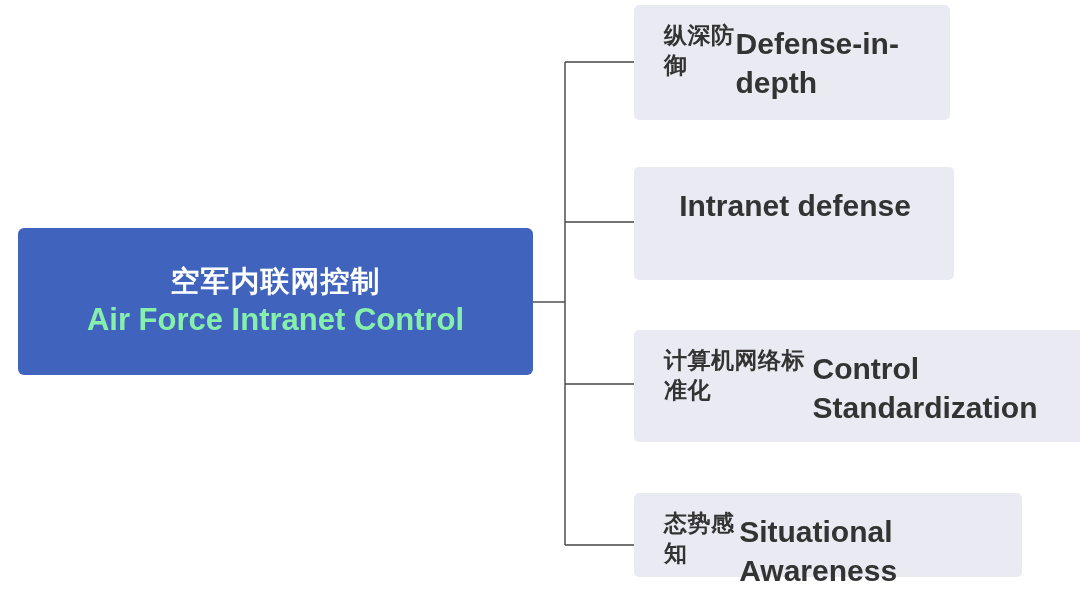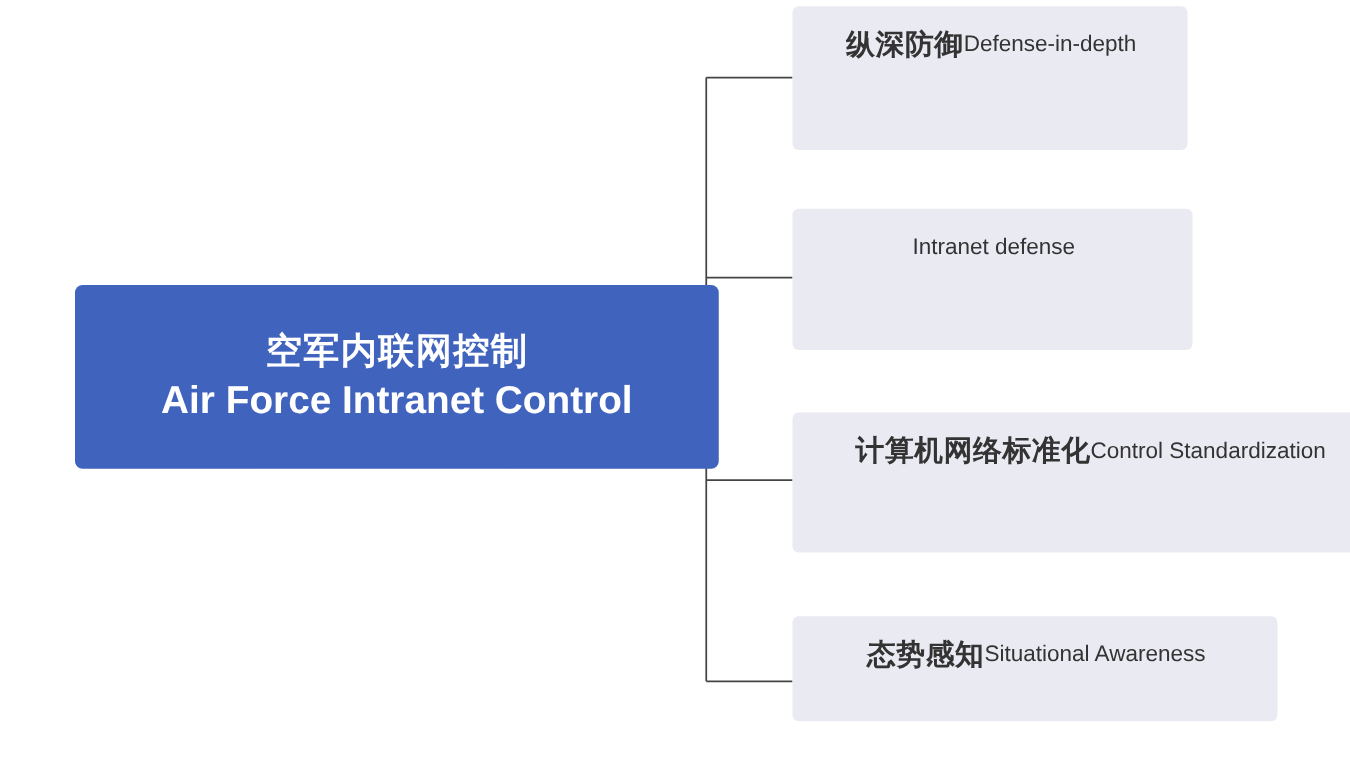--- a/index.html
+++ b/index.html
@@ -31,31 +31,30 @@
     top: 228px;
     width: 515px;
     height: 147px;
     background: #4063bd;
     border-radius: 6px;
     display: flex;
     flex-direction: column;
     align-items: center;
     justify-content: center;
     box-sizing: border-box;
-    margin-left: 42px;
   }
   .root-line-cn {
     color: #ffffff;
     font-size: 29px;
     font-weight: bold;
     letter-spacing: 1px;
     line-height: 1.25;
   }
   .root-line-en {
-    color: #ffffff;
+    color: #86efac;
     font-size: 31px;
     font-weight: bold;
     line-height: 1.25;
     margin-top: 2px;
   }
   .branch-node {
     position: absolute;
     background: #eaeaf2;
     border-radius: 5px;
     box-sizing: border-box;
@@ -66,22 +65,22 @@
   }
   .branch-cn {
     color: #333333;
     font-size: 23px;
     font-weight: bold;
     line-height: 1.3;
     letter-spacing: 0.5px;
   }
   .branch-en {
     color: #333333;
-    font-size: 18px;
-    font-weight: normal;
+    font-size: 30px;
+    font-weight: bold;
     line-height: 1.3;
     margin-top: 3px;
   }
 </style>
 </head>
 <body>
 
 <div id="canvas">
 
   <svg id="connector-svg" viewBox="0 0 1080 611">

